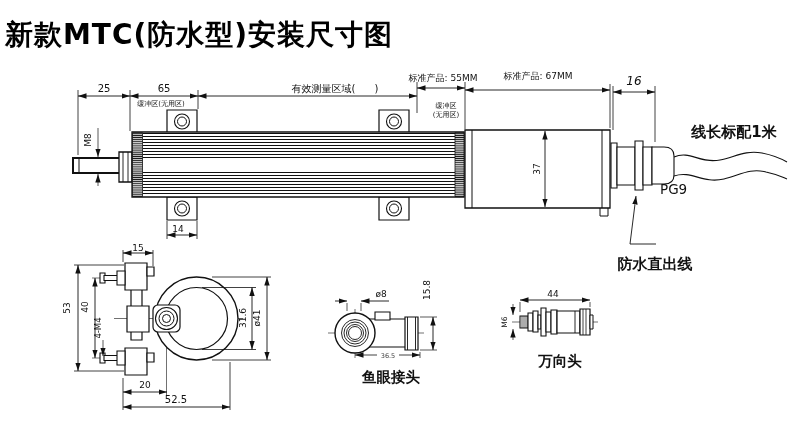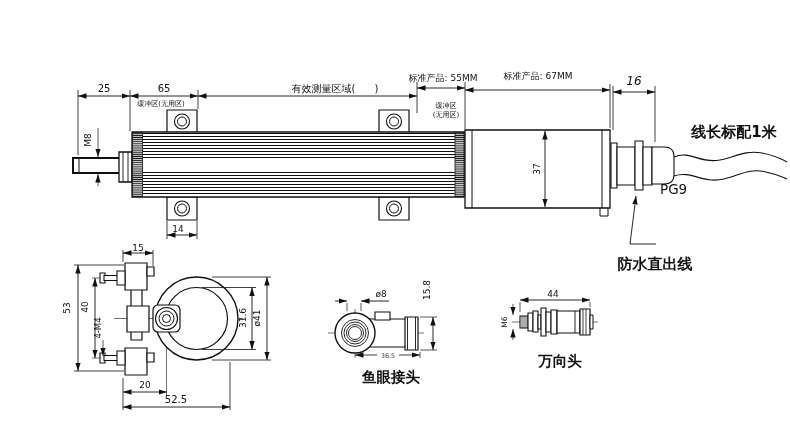--- a/index.html
+++ b/index.html
@@ -17,20 +17,21 @@
   .ital{font-size:12px;font-style:italic;}
   .cjk-bold{font-size:15px;font-weight:700;}
   .cjk-bold14{font-size:14.5px;font-weight:700;}
   .pg9{font-size:13.5px;}
   line,path,rect,circle,polyline{vector-effect:non-scaling-stroke;}
 </style>
 </head>
 <body>
 
 <div class="stage">
+  <div class="title">新款MTC(防水型)安装尺寸图</div>
 
   <svg width="790" height="424" viewBox="0 0 790 424">
     <defs>
       <marker id="ar" refX="8.5" refY="3.5" markerWidth="9" markerHeight="7" orient="auto-start-reverse" markerUnits="userSpaceOnUse">
         <path d="M0,0.8 L8.5,3.5 L0,6.2 Z" fill="#111"></path>
       </marker>
       <pattern id="hz" width="6" height="3" patternUnits="userSpaceOnUse">
         <rect width="6" height="3" fill="#fff"></rect>
         <line x1="0" y1="1.5" x2="6" y2="1.5" stroke="#111" stroke-width="1"></line>
       </pattern>

